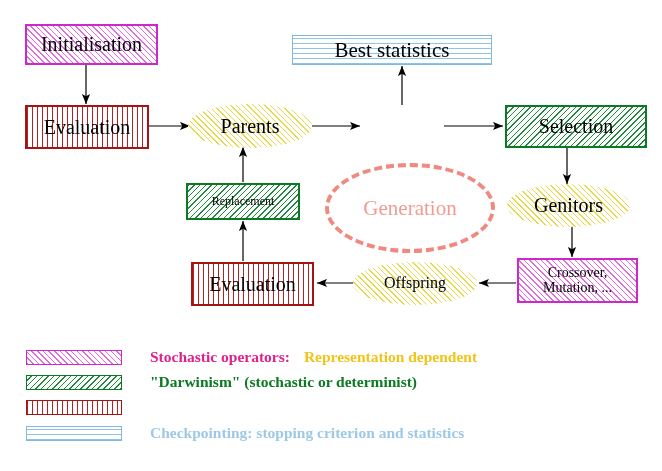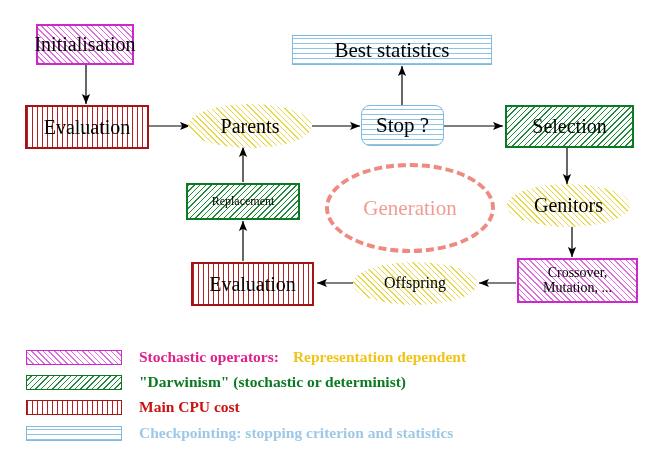--- a/index.html
+++ b/index.html
@@ -84,21 +84,21 @@
   }
   .legend-swatch {
     box-sizing: border-box;
     width: 96px;
     height: 15px;
     border-width: 1px;
     border-style: solid;
     flex: 0 0 auto;
   }
   .legend-text {
-    margin-left: 17px;
+    margin-left: 28px;
     font-family: "Liberation Serif", "DejaVu Serif", serif;
     font-size: 15.5px;
     font-weight: bold;
     white-space: pre;
   }
   .legend-text .t2 { margin-left: 14px; }
 </style>
 </head>
 <body>
 
@@ -127,31 +127,30 @@
 
     <line x1="516" y1="283" x2="479" y2="283" stroke="#000" stroke-width="1.2" marker-end="url(#ah)"></line>
 
     <line x1="354" y1="283" x2="317" y2="283" stroke="#000" stroke-width="1.2" marker-end="url(#ah)"></line>
 
     <line x1="243" y1="261" x2="243" y2="221" stroke="#000" stroke-width="1.2" marker-end="url(#ah)"></line>
 
     <line x1="243" y1="182" x2="243" y2="147" stroke="#000" stroke-width="1.2" marker-end="url(#ah)"></line>
   </svg>
 
-  <div class="node rect hatch-magenta" style="left:36px; top:24px; width:98px; height:41px; border-width:2px; font-size:20px;">Initialisation</div>
+  <div class="node rect hatch-magenta" style="left:25px; top:24px; width:133px; height:41px; border-width:2px; font-size:20px;">Initialisation</div>
 
   <div class="node rect hatch-red" style="left:25px; top:105px; width:124px; height:44px; border-width:2px; font-size:20px;">Evaluation</div>
 
   <div class="node ellipse hatch-yellow" style="left:188px; top:104px; width:124px; height:44px; border-width:2px; font-size:20px;">Parents</div>
 
   <div class="node rect hatch-blue" style="left:292px; top:35px; width:200px; height:30px; border-width:1px; font-size:21px;">Best statistics</div>
 
-  <div class="node rect rounded hatch-blue" style="left:361px; top:105px; width:83px; height:41px; border-width:1px; font-size:21px;">Stop ?</div>
 
-  <div class="node rect hatch-green" style="left:505px; top:105px; width:129px; height:43px; border-width:2px; font-size:20px;">Selection</div>
+  <div class="node rect hatch-green" style="left:505px; top:105px; width:142px; height:43px; border-width:2px; font-size:20px;">Selection</div>
 
   <div class="node ellipse hatch-yellow" style="left:507px; top:184px; width:123px; height:43px; border-width:2px; font-size:20px;">Genitors</div>
 
   <div class="node rect hatch-magenta" style="left:517px; top:258px; width:121px; height:45px; border-width:2px; font-size:14px;">Crossover,
 Mutation, ...</div>
 
   <div class="node ellipse hatch-yellow" style="left:353px; top:262px; width:124px; height:43px; border-width:2px; font-size:16px;text-align:right;">Offspring</div>
 
   <div class="node rect hatch-red" style="left:191px; top:262px; width:123px; height:44px; border-width:2px; font-size:20px;">Evaluation</div>
 
@@ -165,21 +164,20 @@
     <div class="legend-text"><span style="color:#e0218a;">Stochastic operators:</span><span class="t2" style="color:#f0c419;">Representation dependent</span></div>
   </div>
 
   <div class="legend-row" style="top:373px;">
     <div class="legend-swatch hatch-green"></div>
     <div class="legend-text" style="color:#0b7a22;">"Darwinism" (stochastic or determinist)</div>
   </div>
 
   <div class="legend-row" style="top:398px;">
     <div class="legend-swatch hatch-red"></div>
-    <div class="legend-text" style="color:#cc1111;">Main CPU cost</div>
   </div>
 
   <div class="legend-row" style="top:424px;">
     <div class="legend-swatch hatch-blue"></div>
     <div class="legend-text" style="color:#9ec9e6;">Checkpointing: stopping criterion and statistics</div>
   </div>
 
 </div>
 
 </body></html>

